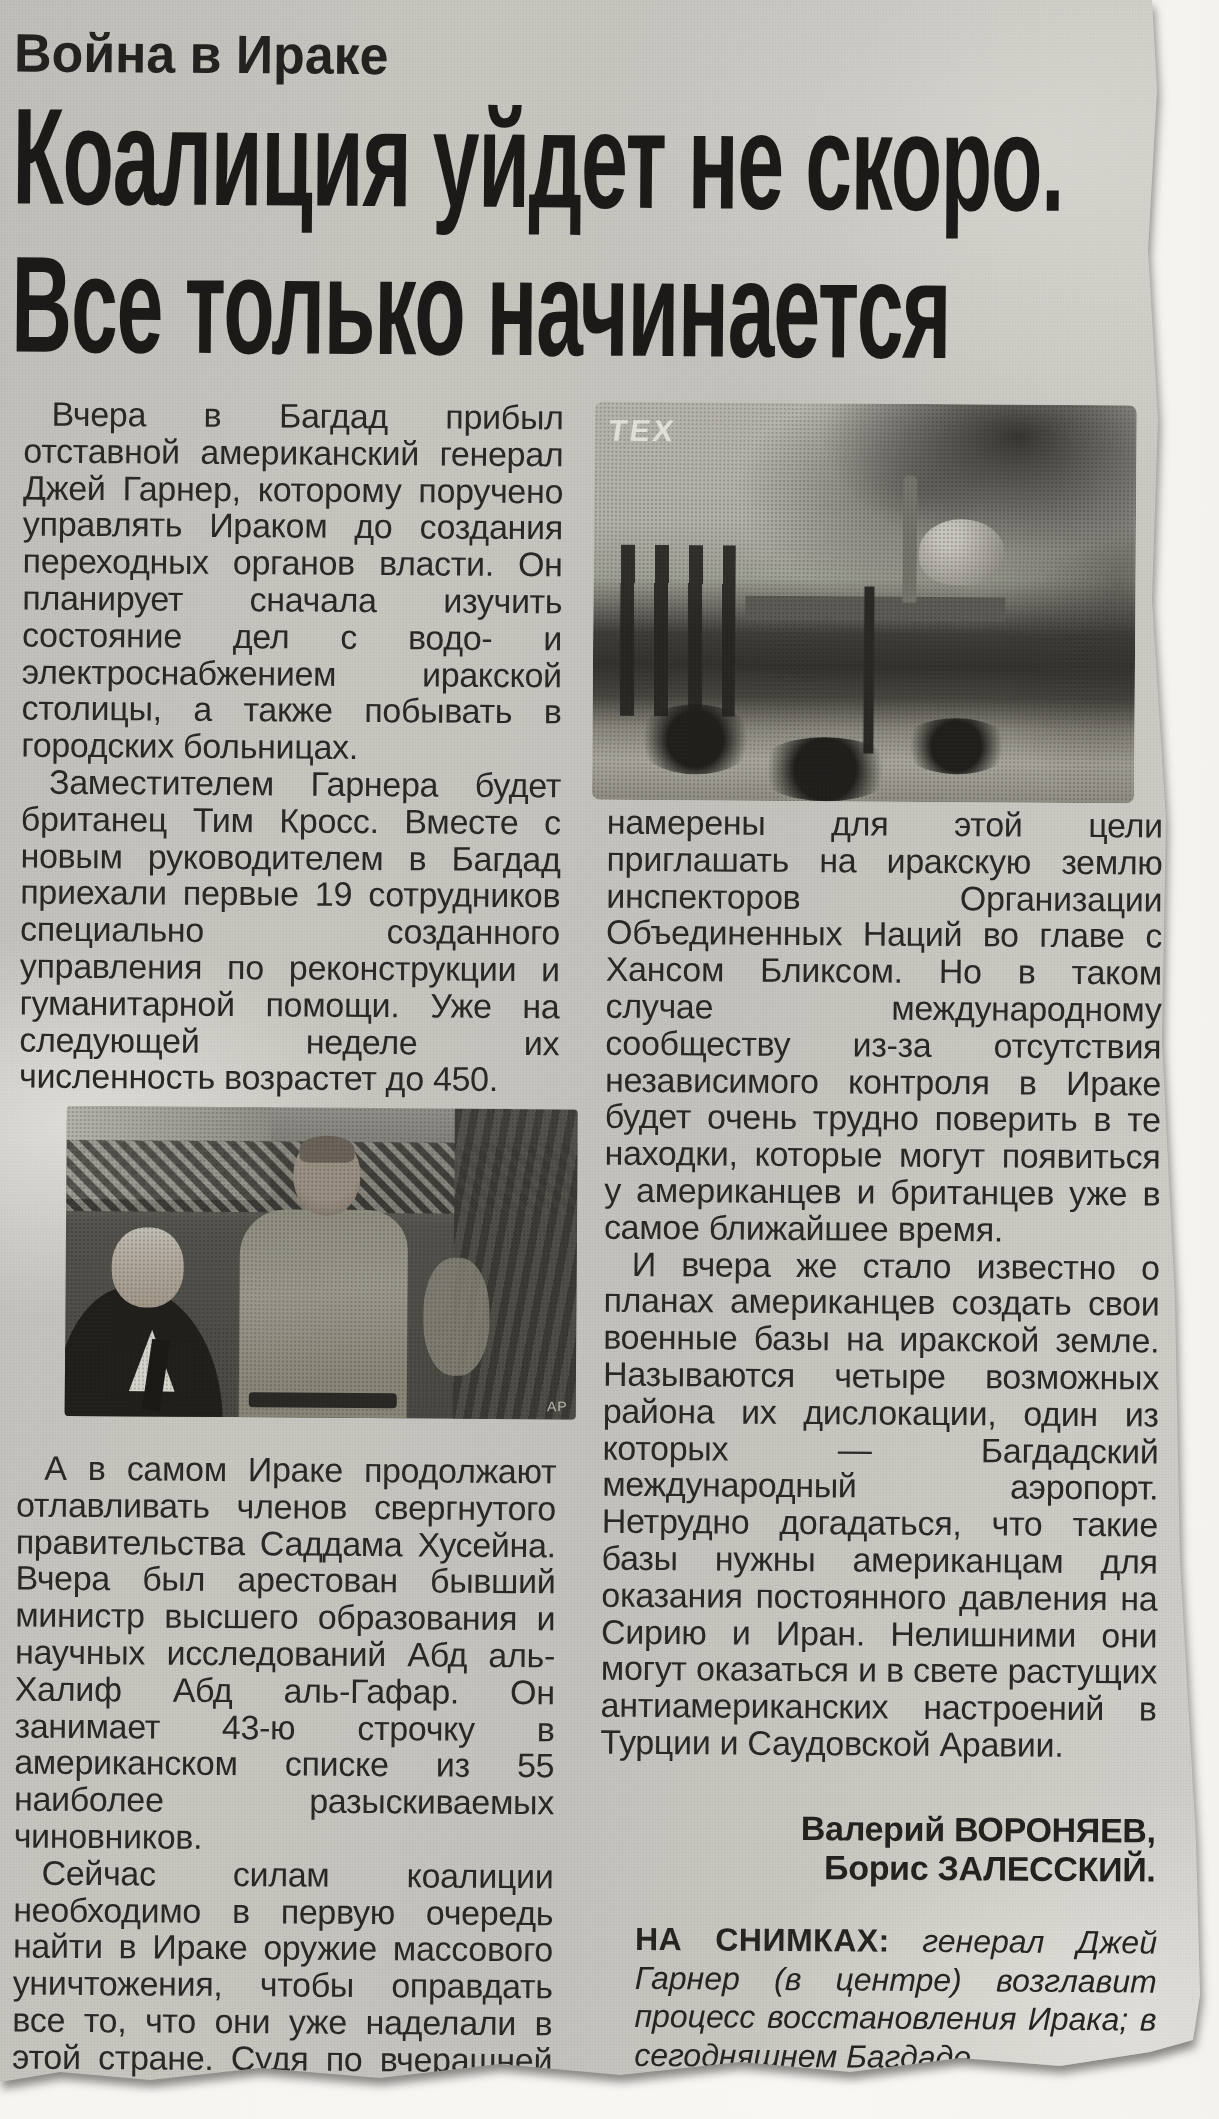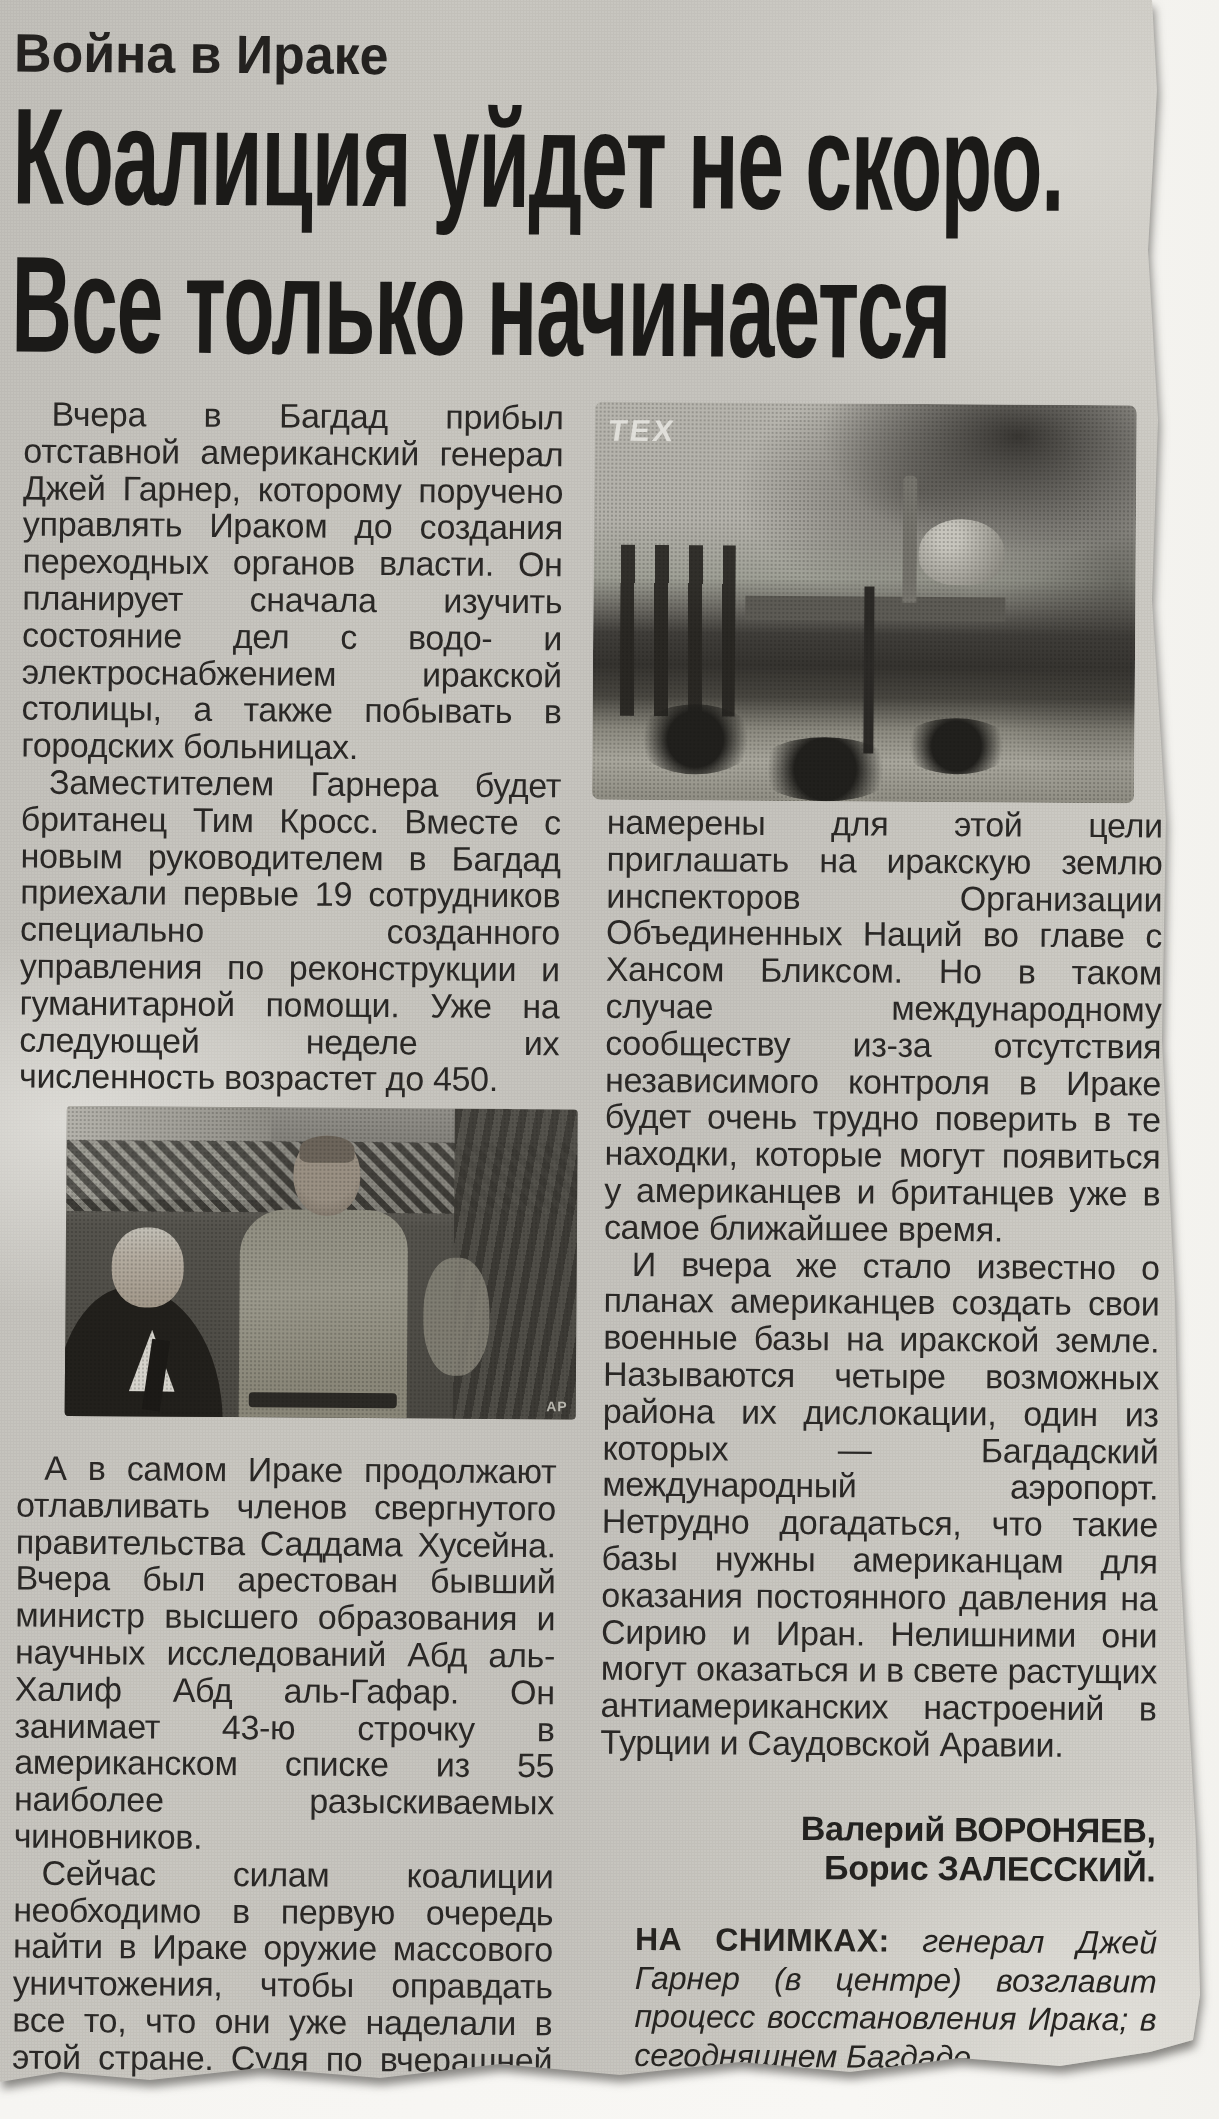--- a/index.html
+++ b/index.html
@@ -100,21 +100,21 @@
   .pp-garner-shirt::after{content:"";position:absolute;left:6%;bottom:5%;width:88%;height:7%;background:#2c2a26;border-radius:4px;}
   .pp-suit{position:absolute;left:-2%;top:58%;width:33%;height:44%;background:#22201c;
     border-radius:45% 55% 0 0 / 90% 100% 0 0;}
   .pp-suit-head{position:absolute;left:9%;top:39%;width:14%;height:26%;border-radius:46%;
     background:linear-gradient(180deg,#c2bfb6 0%,#b4aca0 35%,#a2988a 100%);}
   .pp-shirt{position:absolute;left:12.5%;top:72%;width:9%;height:20%;background:#d6d4cd;
     clip-path:polygon(50% 0,0 100%,100% 100%);}
   .pp-tie{position:absolute;left:16%;top:75%;width:3.5%;height:23%;background:#1c1a17;transform:rotate(8deg);}
   .pp-arm{position:absolute;right:17%;top:48%;width:13%;height:38%;border-radius:45%;background:#878579;opacity:0.85;}
   .pp-credit{position:absolute;right:8px;bottom:5px;color:rgba(214,212,204,0.8);
-    font-size:14px;font-weight:bold;font-style:normal;letter-spacing:1px;}
+    font-size:14px;font-weight:normal;font-style:normal;letter-spacing:1px;}
 
   .halftone{position:absolute;inset:0;border-radius:inherit;pointer-events:none;
     background-image:radial-gradient(rgba(15,15,13,0.2) 1px, transparent 1.4px);background-size:4px 4px;}
 </style>
 </head>
 <body>
 
 <div class="scan">
   <div class="paper-wrap">
     <div class="paper">

